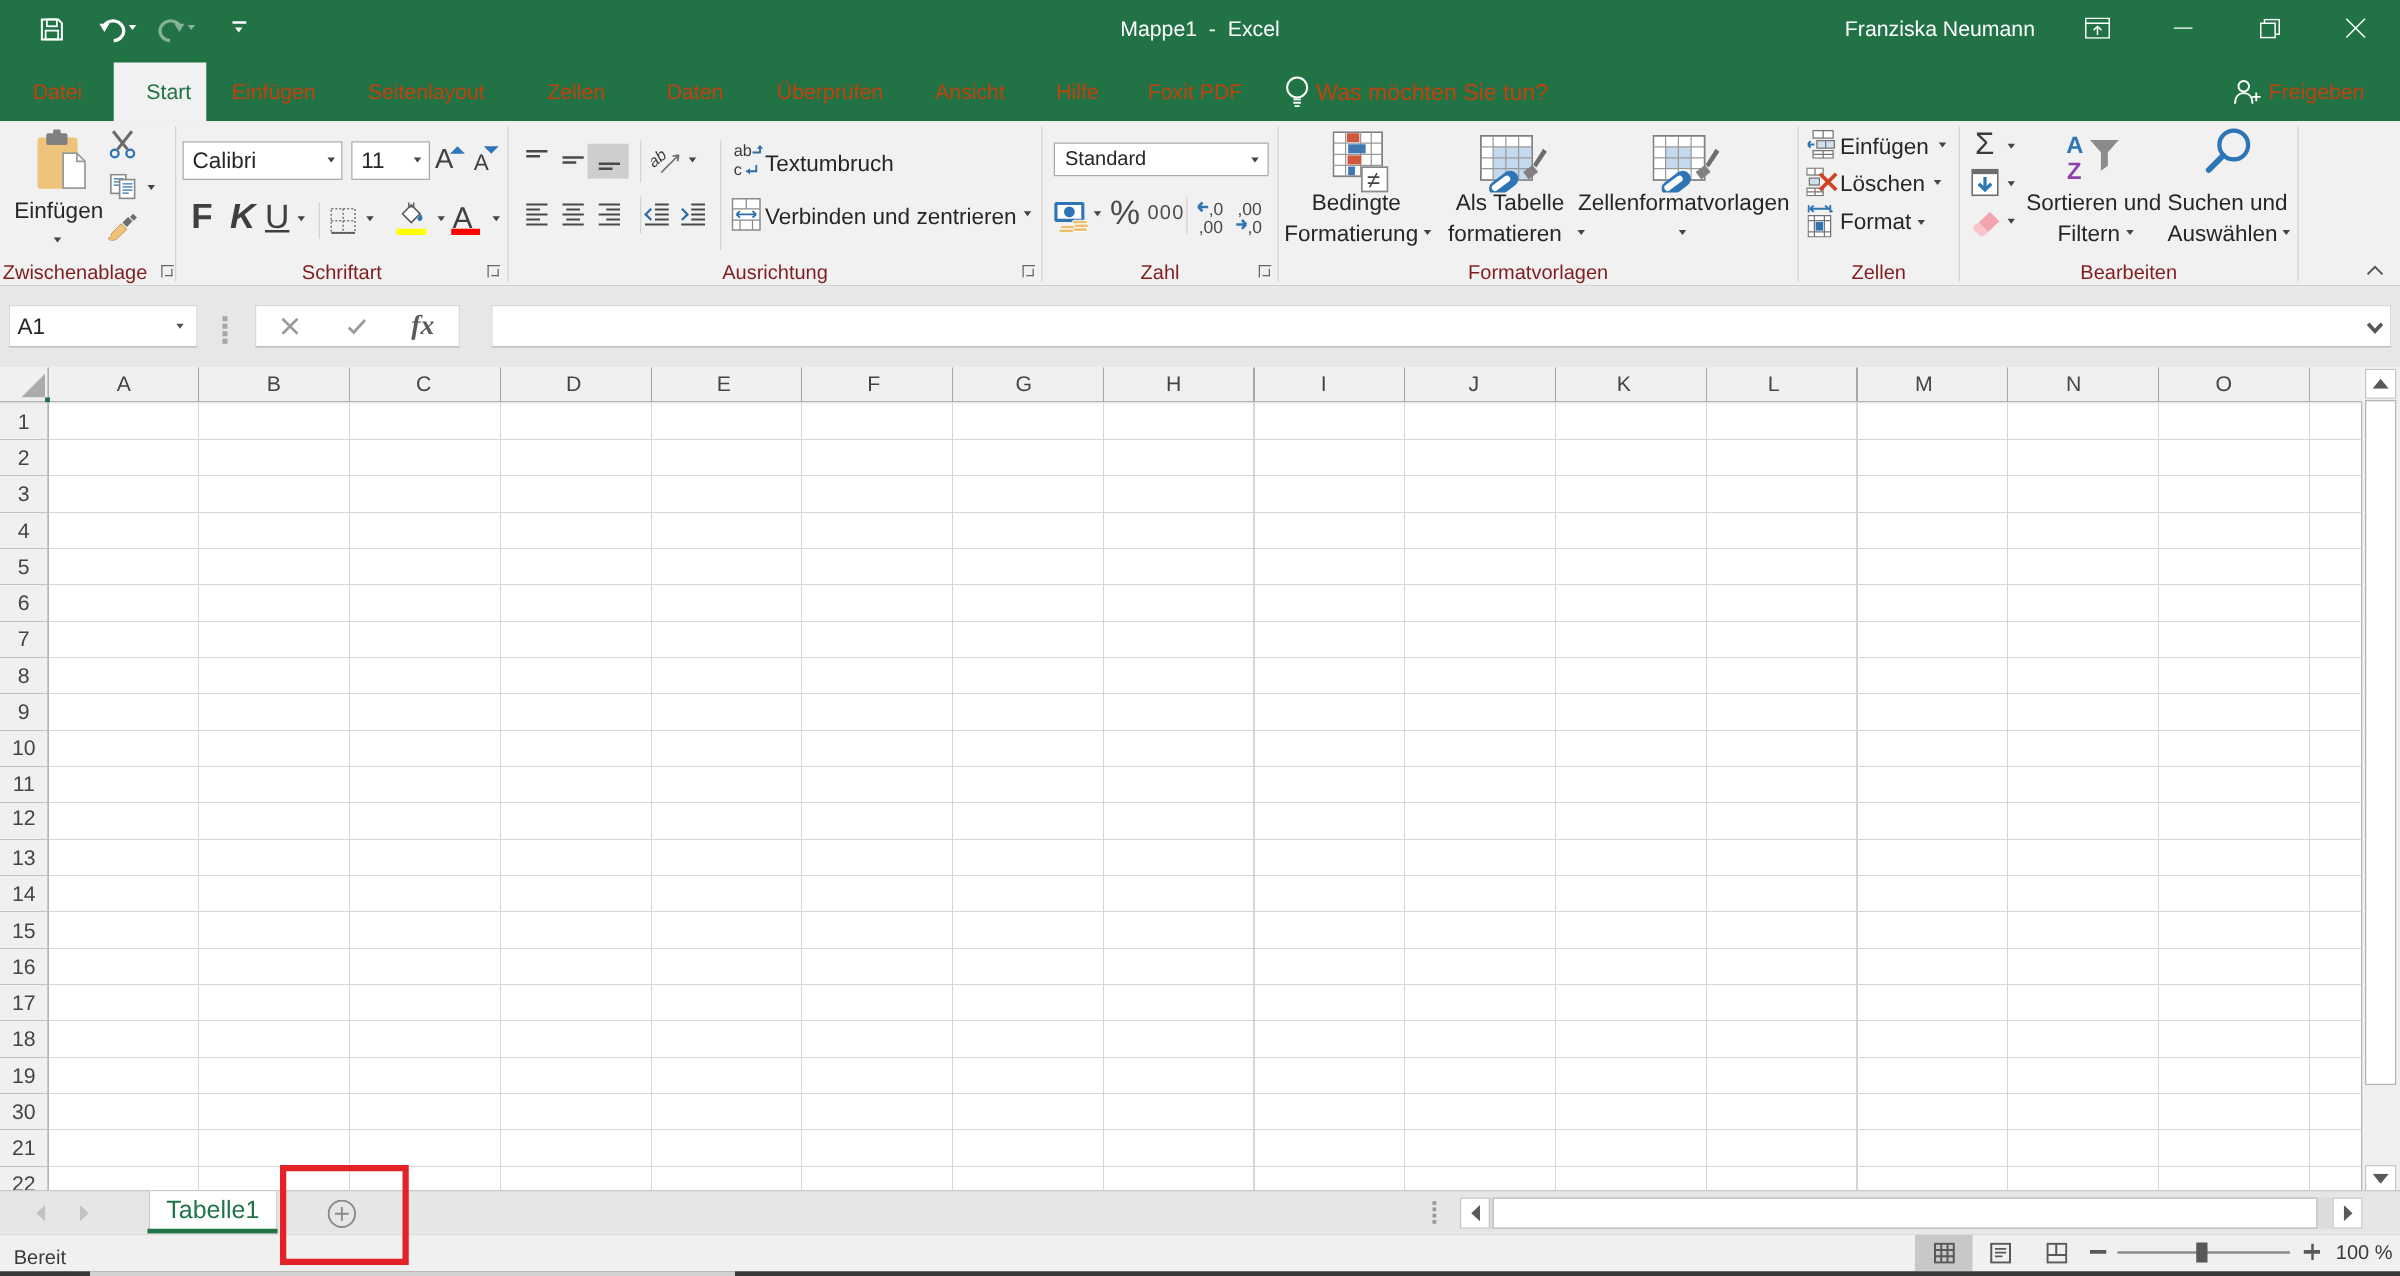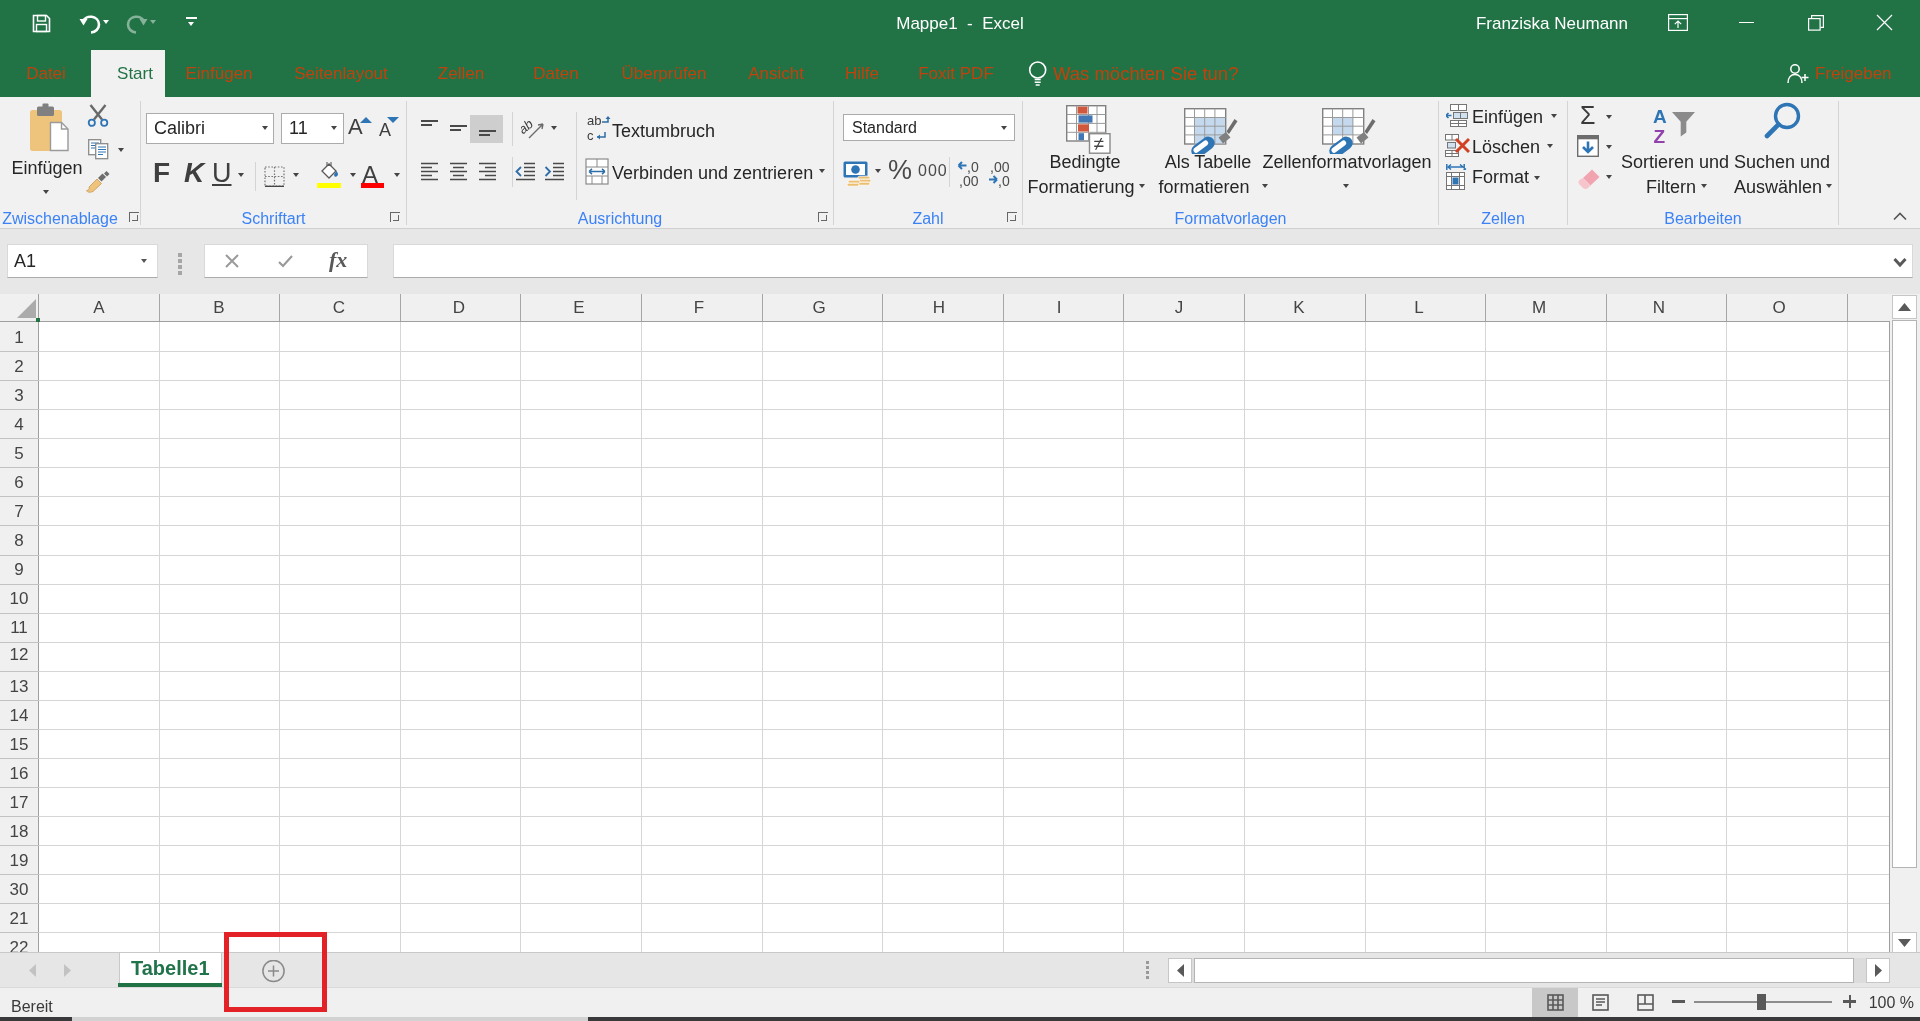--- a/index.html
+++ b/index.html
@@ -1,18 +1,18 @@
 <!DOCTYPE html>
 <html><head><meta charset="utf-8"><style>
 *{margin:0;padding:0;box-sizing:border-box}
 html,body{width:1920px;height:1021px;overflow:hidden;font-family:"Liberation Sans",sans-serif;background:#fff}
 .abs{position:absolute}
 .dar{position:absolute;width:0;height:0;border-left:3.5px solid transparent;border-right:3.5px solid transparent;border-top:4px solid #444}
 .sep{position:absolute;width:1px;background:#d4d4d4}
-.glabel{position:absolute;font-size:16px;color:#3b82f6;text-align:center;top:211px;height:16px;line-height:16px}
+.glabel{position:absolute;font-size:16px;color:#7f1d1d;text-align:center;top:211px;height:16px;line-height:16px}
 .launch{position:absolute;width:10px;height:10px;border-left:1px solid #666;border-top:1px solid #666}
 .launch:after{content:"";position:absolute;left:2px;top:2px;width:5px;height:5px;border-right:1.5px solid #666;border-bottom:1.5px solid #666}
 .cbo{position:absolute;background:#fff;border:1px solid #ababab;font-size:16px;color:#262626}
 .rtxt{font-size:18px;color:#262626;white-space:nowrap}
 .tab{position:absolute;top:50px;height:47px;line-height:47px;color:#c2410c;font-size:17px;text-align:center;white-space:nowrap}
 .colhead{position:absolute;top:294px;height:27px;line-height:28px;text-align:center;font-size:17px;color:#444}
 .rowhead{position:absolute;left:0;width:38px;text-align:center;font-size:17px;color:#444}
 </style></head>
 <body>
 
@@ -422,21 +422,21 @@
   </svg>
 
 <div class="abs" style="left:0;top:952px;width:1920px;height:35px;background:#e6e6e6;border-top:1px solid #c9c9c9"></div>
 <svg class="abs" style="left:28px;top:964px" width="9" height="13" viewBox="0 0 9 13">
     <path d="M8 0 L1 6.5 L8 13 Z" fill="#c2c2c2"></path>
   </svg>
 <svg class="abs" style="left:63px;top:964px" width="9" height="13" viewBox="0 0 9 13">
     <path d="M1 0 L8 6.5 L1 13 Z" fill="#c2c2c2"></path>
   </svg>
 <div class="abs" style="left:118.5px;top:953px;width:103.5px;height:34px;background:#fff;border-left:1px solid #c9c9c9;border-right:1px solid #c9c9c9"></div>
-<div class="abs" style="left:118.5px;top:953px;width:103.5px;height:27px;line-height:30px;text-align:center;font-size:20px;font-weight:bold;color:#21734a">Tabelle1</div>
+<div class="abs" style="left:118.5px;top:953px;width:103.5px;height:27px;line-height:30px;text-align:center;font-size:20px;font-weight:normal;color:#21734a">Tabelle1</div>
 <div class="abs" style="left:118px;top:983px;width:104px;height:4px;background:#217346"></div>
 <svg class="abs" style="left:262px;top:960px" width="23" height="23" viewBox="0 0 23 23">
     <circle cx="11.5" cy="11" r="10.6" fill="none" stroke="#8a8a8a" stroke-width="1.5"></circle>
     <path d="M11.5 5.5 v11 M6 11 h11" stroke="#8a8a8a" stroke-width="1.5"></path>
   </svg>
 <div class="abs" style="left:1146px;top:961px;width:3px;height:3px;background:#999;box-shadow:0 5px #999,0 10px #999,0 15px #999"></div>
 <div class="abs" style="left:1168px;top:958px;width:722px;height:25px;background:#dcdcdc"></div>
 <div class="abs" style="left:1168px;top:958px;width:24px;height:25px;background:#fff;border:1px solid #c6c6c6"></div>
 <svg class="abs" style="left:1176px;top:964px" width="8" height="13" viewBox="0 0 8 13">
     <path d="M8 0 L1 6.5 L8 13 Z" fill="#595959"></path>

